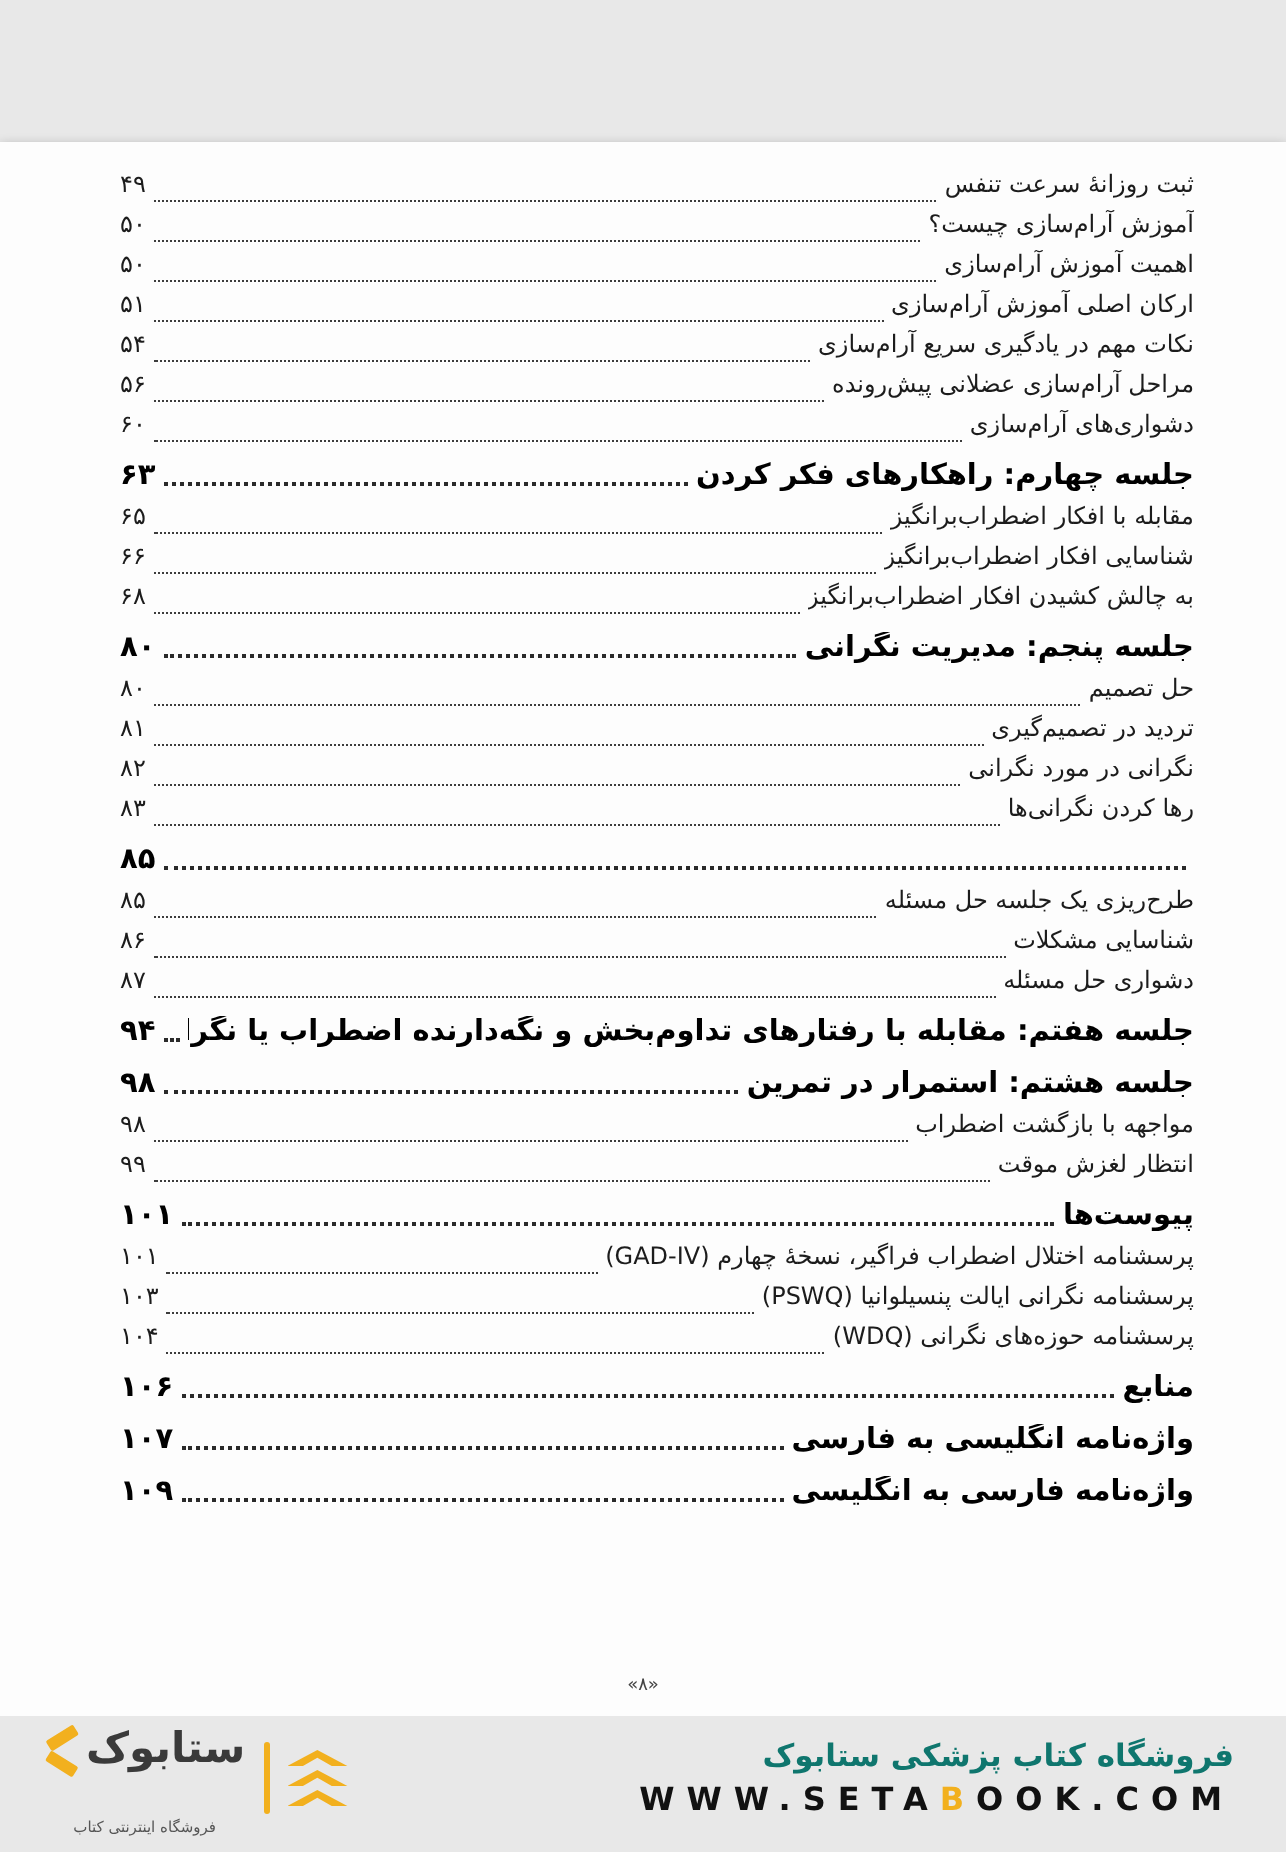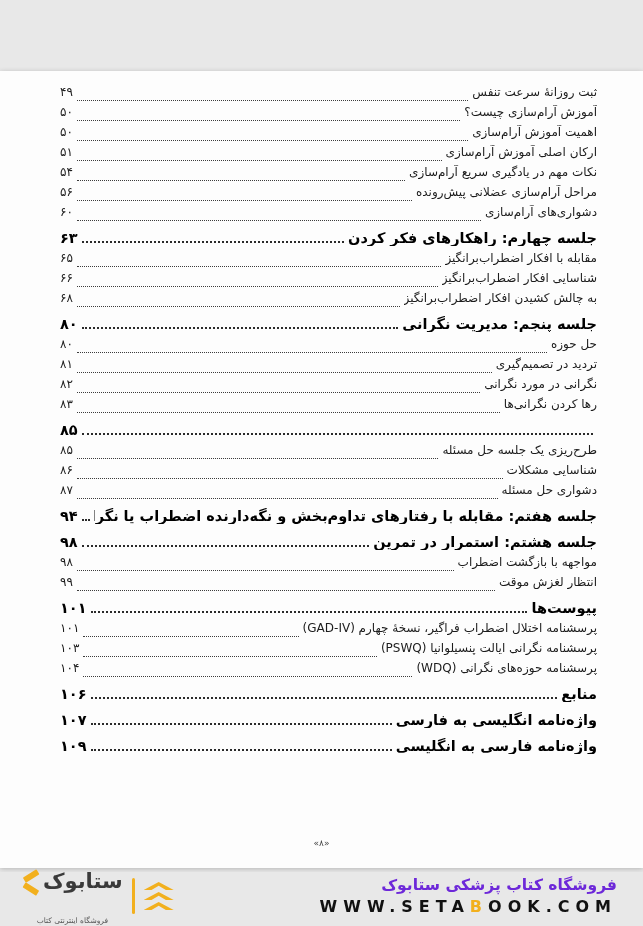--- a/index.html
+++ b/index.html
@@ -57,38 +57,38 @@
     position: absolute;
     bottom: 20px; left: 0; right: 0;
     text-align: center;
     font-size: 9px;
     color: #444;
   }
   
   .footer {
     position: absolute;
     left: 0; right: 0; bottom: 0;
-    height: 54px;
+    height: 68px;
     display: flex;
     align-items: center;
     justify-content: space-between;
     padding: 0 26px 6px 22px;
     background: #e8e8e8;
   }
   .footer-right {
     display: flex;
     flex-direction: column;
     align-items: flex-end;
     gap: 3px;
   }
   .store-title {
     direction: rtl;
     font-weight: 700;
     font-size: 15.5px;
-    color: #6d28d9;
+    color: #0f766e;
   }
   .website {
     font-size: 16px;
     letter-spacing: 6px;
     font-weight: 700;
     color: #111;
     direction: ltr;
   }
   .website .hl { color: #f2b01e; }
   
@@ -192,21 +192,21 @@
         <span class="t">به چالش کشیدن افکار اضطراب‌برانگیز</span>
         <span class="dots"></span>
         <span class="n">۶۸</span>
       </div>
       <div class="toc-row bold">
         <span class="t">جلسه پنجم: مدیریت نگرانی</span>
         <span class="dots"></span>
         <span class="n">۸۰</span>
       </div>
       <div class="toc-row">
-        <span class="t">حل حوزه</span>
+        <span class="t">حل تصمیم</span>
         <span class="dots"></span>
         <span class="n">۸۰</span>
       </div>
       <div class="toc-row">
         <span class="t">تردید در تصمیم‌گیری</span>
         <span class="dots"></span>
         <span class="n">۸۱</span>
       </div>
       <div class="toc-row">
         <span class="t">نگرانی در مورد نگرانی</span>

